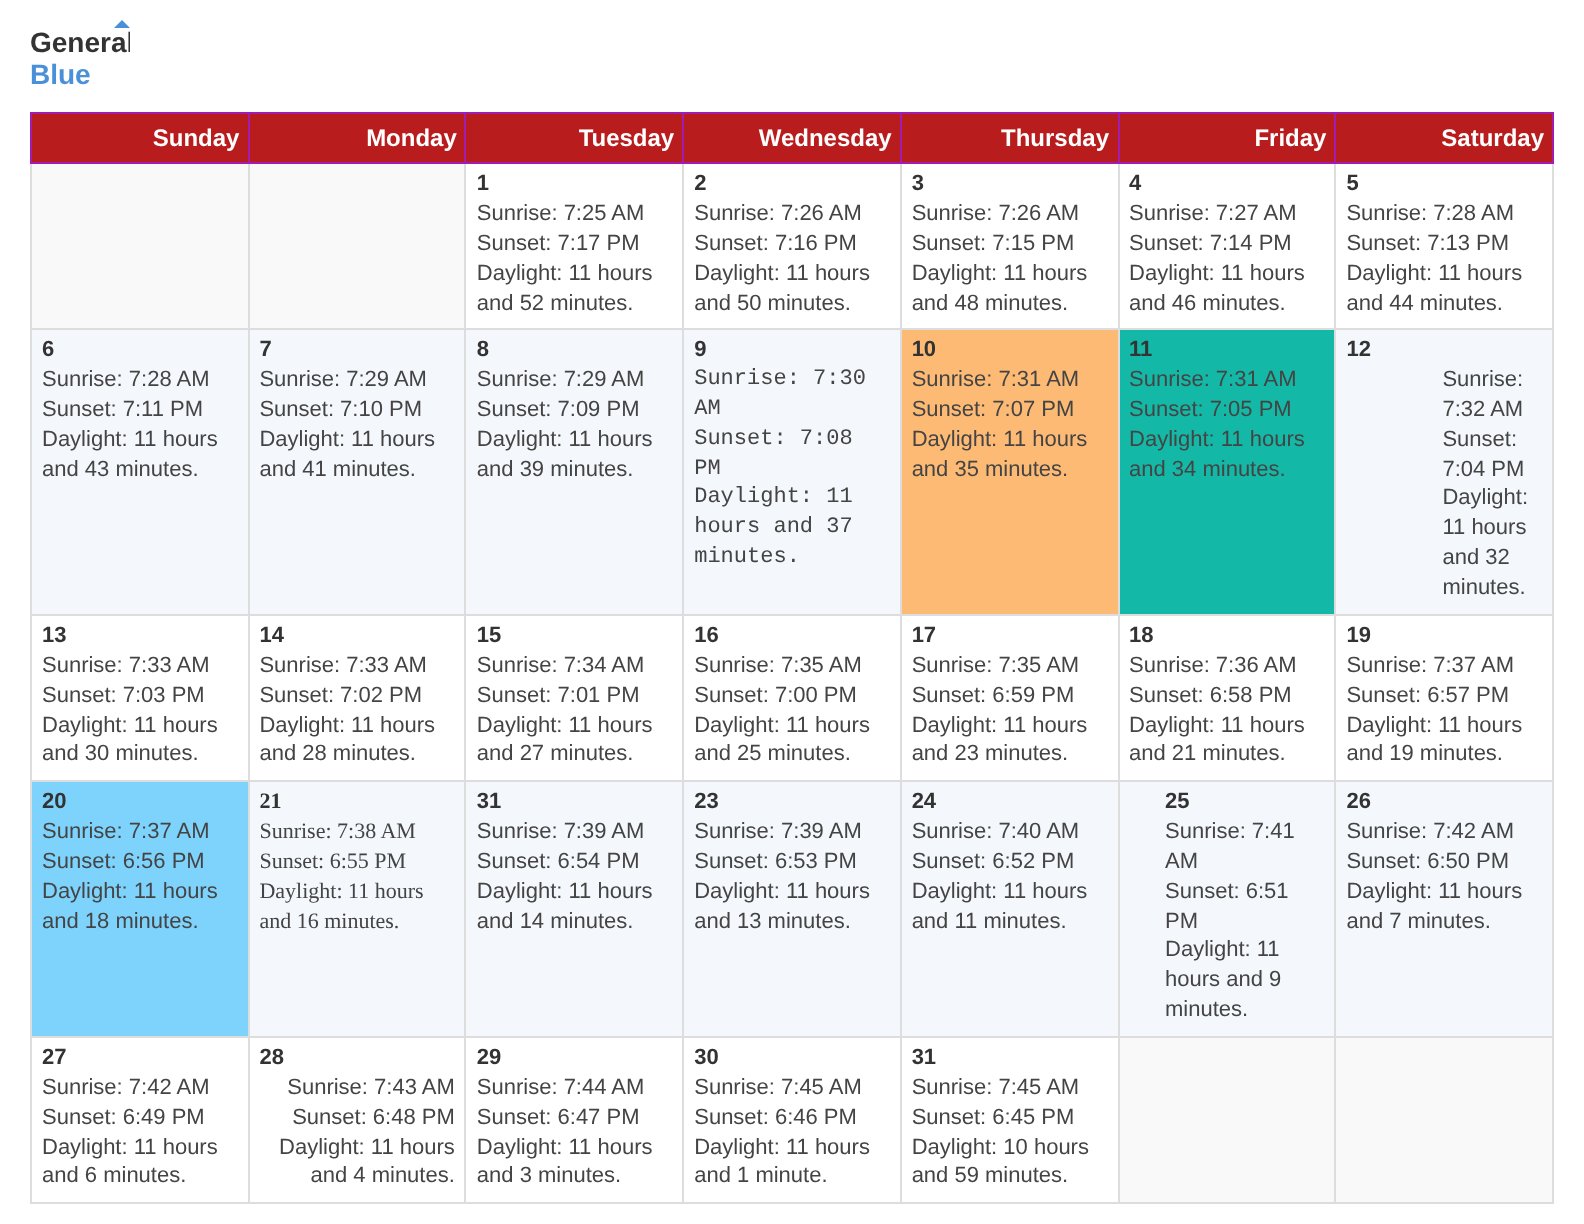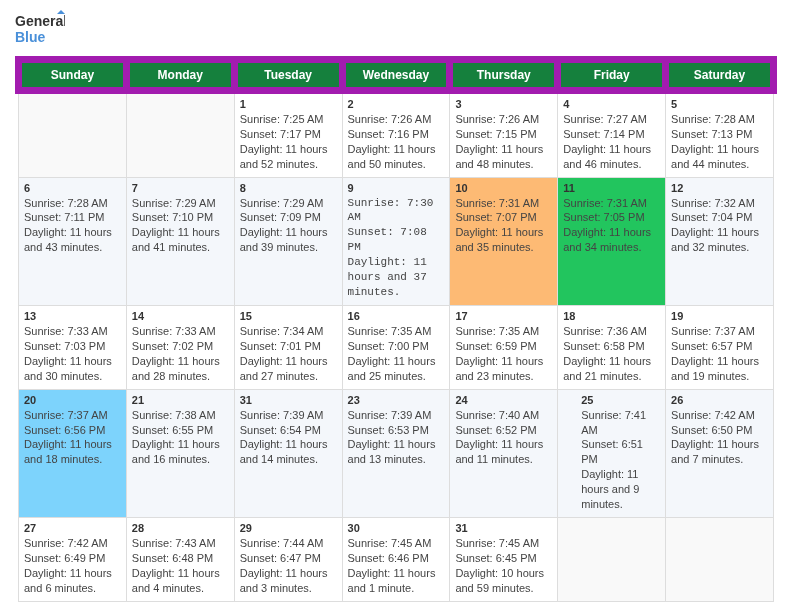--- a/index.html
+++ b/index.html
@@ -41,27 +41,27 @@
       color: #555;
     }
     .calendar {
       flex: 1;
       border: 1px solid #ccc;
       border-collapse: collapse;
       width: 100%;
       table-layout: fixed;
     }
     .calendar th {
-      background-color: #15803d;
+      background-color: #b91c1c;
       color: white;
       font-size: 12px;
       font-weight: bold;
       padding: 5px 4px;
-      text-align: center;
-      border: 7px solid #a21caf;
+      text-align: right;
+      border: 1px solid #a21caf;
     }
     .calendar td {
       vertical-align: top;
       padding: 4px 5px;
       border: 1px solid #ddd;
       font-size: 9.5px;
       color: #333;
       background: #fff;
       height: 80px;
     }
@@ -171,29 +171,29 @@
             <div class="day-info" style="white-space: pre-wrap; font-family: Liberation Mono, monospace;">Sunrise: 7:30 AM
 Sunset: 7:08 PM
 Daylight: 11 hours and 37 minutes.</div>
           </td>
           <td style="background: #fdba74;">
             <div class="day-number">10</div>
             <div class="day-info" style="white-space: pre-wrap;">Sunrise: 7:31 AM
 Sunset: 7:07 PM
 Daylight: 11 hours and 35 minutes.</div>
           </td>
-          <td style="background: #22c55e;">
+          <td style="background: #14b8a6;">
             <div class="day-number">11</div>
             <div class="day-info" style="white-space: pre-wrap;">Sunrise: 7:31 AM
 Sunset: 7:05 PM
 Daylight: 11 hours and 34 minutes.</div>
           </td>
           <td style="background: rgb(244, 247, 251);">
             <div class="day-number">12</div>
-            <div class="day-info" style="white-space: pre-wrap;">Sunrise: 7:32 AM
+            <div class="day-info" style="white-space: pre-wrap; margin-left: 48px;">Sunrise: 7:32 AM
 Sunset: 7:04 PM
 Daylight: 11 hours and 32 minutes.</div>
           </td>
         </tr>
         <tr>
           <td>
             <div class="day-number">13</div>
             <div class="day-info" style="white-space: pre-wrap;">Sunrise: 7:33 AM
 Sunset: 7:03 PM
 Daylight: 11 hours and 30 minutes.</div>
@@ -235,21 +235,21 @@
 Daylight: 11 hours and 19 minutes.</div>
           </td>
         </tr>
         <tr>
           <td style="background: #7dd3fc; margin-left: 35px;">
             <div class="day-number">20</div>
             <div class="day-info" style="white-space: pre-wrap;">Sunrise: 7:37 AM
 Sunset: 6:56 PM
 Daylight: 11 hours and 18 minutes.</div>
           </td>
-          <td style="background: rgb(244, 247, 251);">
+          <td style="background: rgb(244, 247, 251); font-family: Liberation Serif, serif;">
             <div class="day-number">21</div>
             <div class="day-info" style="white-space: pre-wrap;">Sunrise: 7:38 AM
 Sunset: 6:55 PM
 Daylight: 11 hours and 16 minutes.</div>
           </td>
           <td style="background: rgb(244, 247, 251);">
             <div class="day-number">31</div>
             <div class="day-info" style="white-space: pre-wrap;">Sunrise: 7:39 AM
 Sunset: 6:54 PM
 Daylight: 11 hours and 14 minutes.</div>
@@ -281,21 +281,21 @@
         </tr>
         <tr>
           <td>
             <div class="day-number">27</div>
             <div class="day-info" style="white-space: pre-wrap;">Sunrise: 7:42 AM
 Sunset: 6:49 PM
 Daylight: 11 hours and 6 minutes.</div>
           </td>
           <td>
             <div class="day-number">28</div>
-            <div class="day-info" style="white-space: pre-wrap;">Sunrise: 7:43 AM
+            <div class="day-info" style="white-space: pre-wrap; text-align: right;">Sunrise: 7:43 AM
 Sunset: 6:48 PM
 Daylight: 11 hours and 4 minutes.</div>
           </td>
           <td>
             <div class="day-number">29</div>
             <div class="day-info" style="white-space: pre-wrap;">Sunrise: 7:44 AM
 Sunset: 6:47 PM
 Daylight: 11 hours and 3 minutes.</div>
           </td>
           <td>

